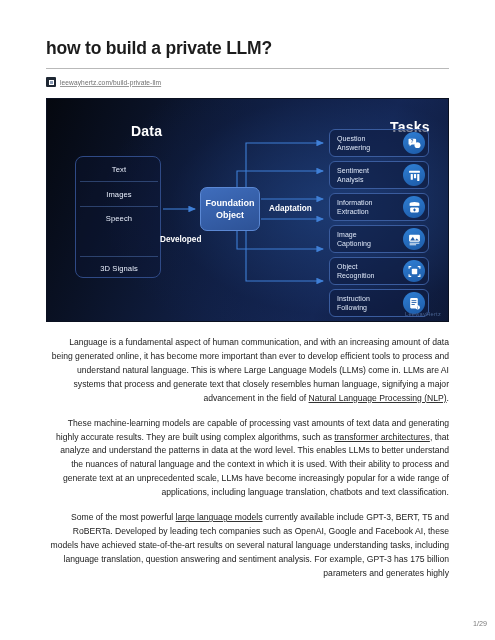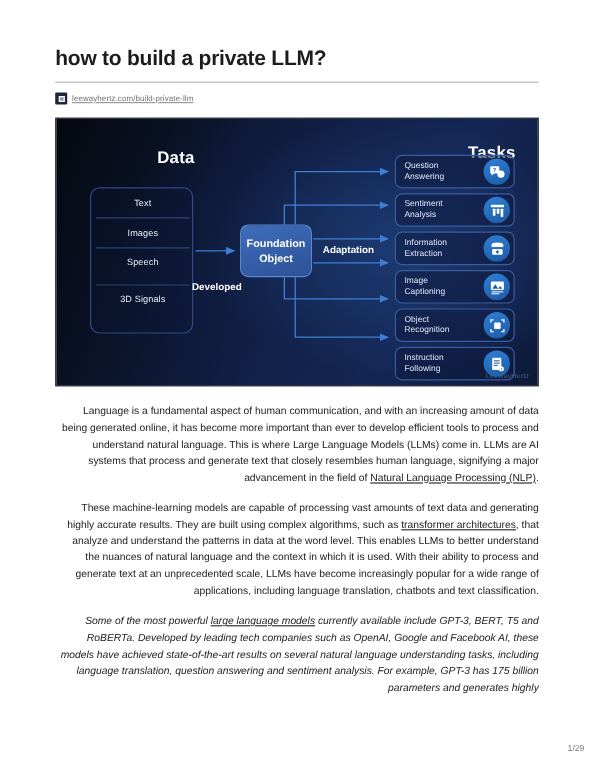--- a/index.html
+++ b/index.html
@@ -202,21 +202,21 @@
 
   
   .body-copy { padding-top: 14px; }
   .body-copy p {
     font-size: 8.6px;
     line-height: 1.62;
     color: #222222;
     text-align: right;
     margin-bottom: 11px;
   }
-  .body-copy p:last-child { margin-bottom: 12px; font-style: italic; }
+  .body-copy p:last-child { margin-bottom: 12px; }
   .lnk {
     text-decoration: underline;
     text-decoration-color: #333;
     color: #222222;
   }
 
   
   .page-number {
     position: absolute;
     right: 8px;
@@ -263,21 +263,21 @@
       </g>
     </svg>
 
     <div class="fig-label lbl-data">Data</div>
     <div class="fig-label lbl-tasks">Tasks</div>
 
     <div class="data-box">
       <div class="data-item" style="top:0px">Text</div>
       <div class="data-item" style="top:48.8px">Speech</div>
       <div class="data-item" style="top:24.4px">Images</div>
-      <div class="data-item" style="top:80px">3D Signals</div>
+      <div class="data-item" style="top:99px">3D Signals</div>
     </div>
 
     <div class="fm-box">
       <span>Foundation</span>
       <span>Object</span>
     </div>
 
     <div class="edge-label lbl-training">Developed</div>
     <div class="edge-label lbl-adaptation">Adaptation</div>
 

